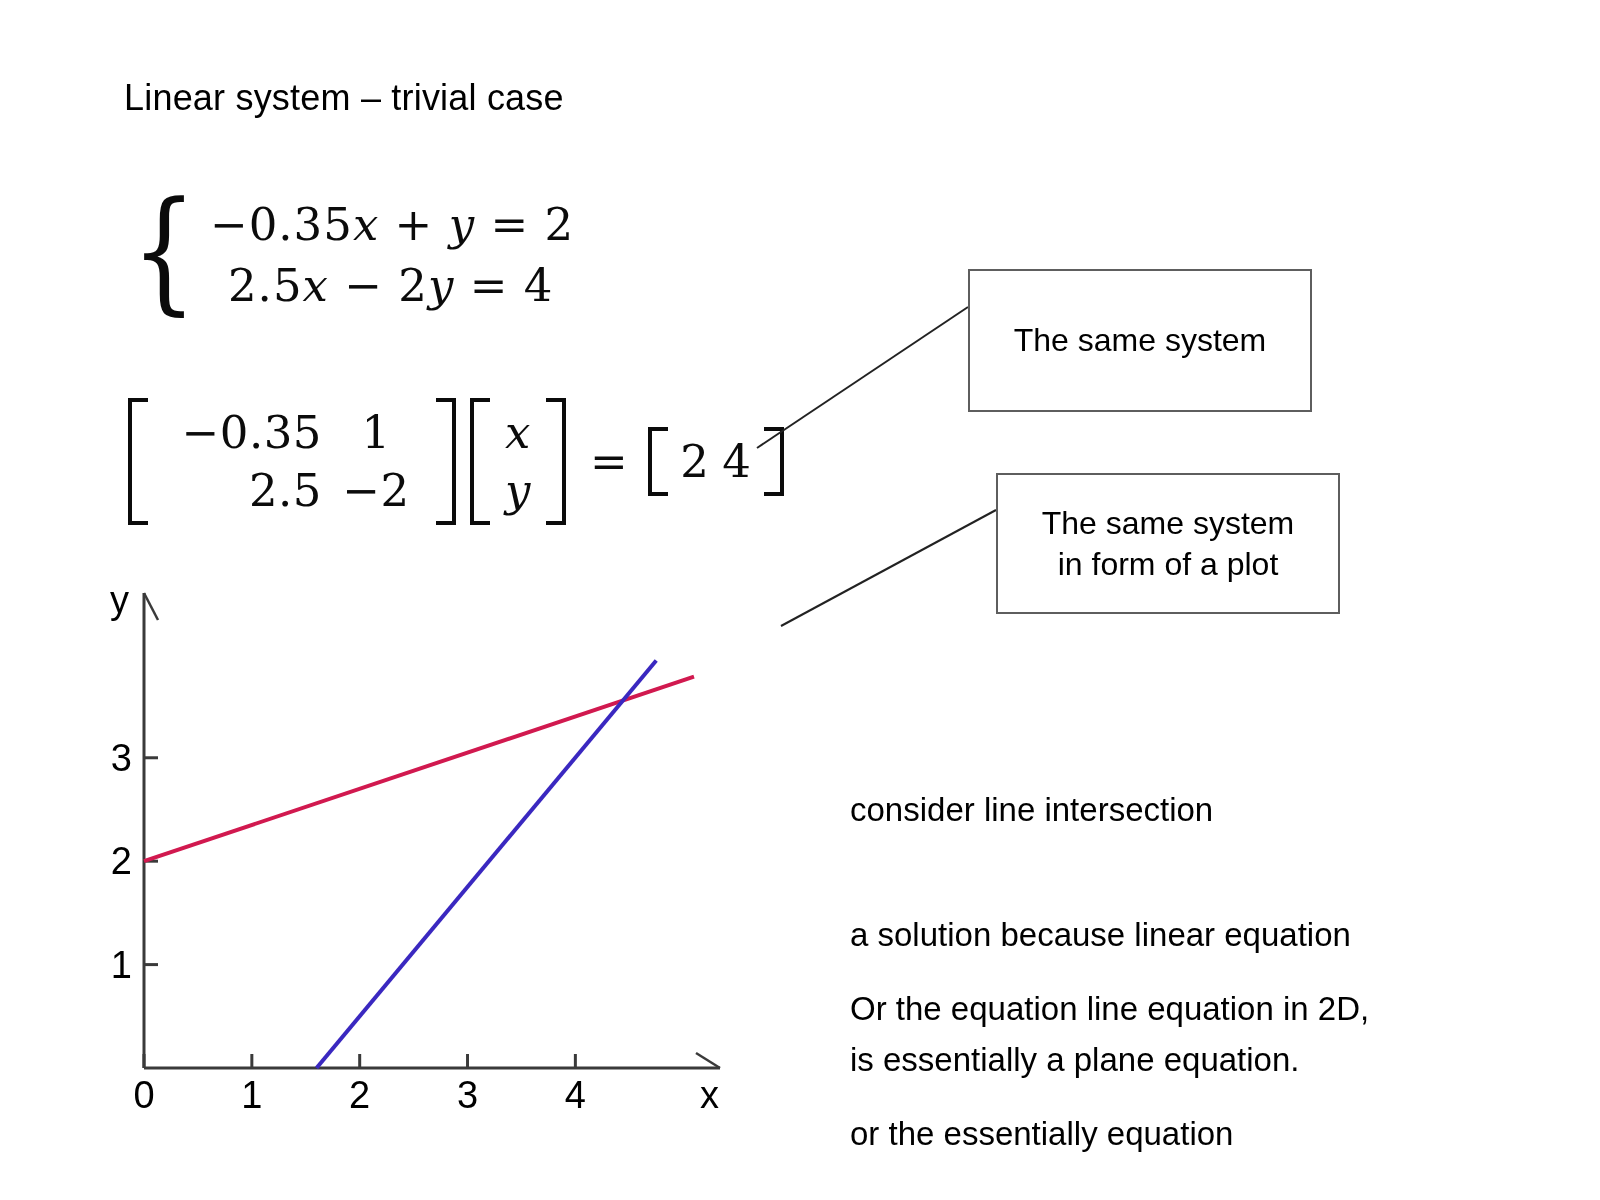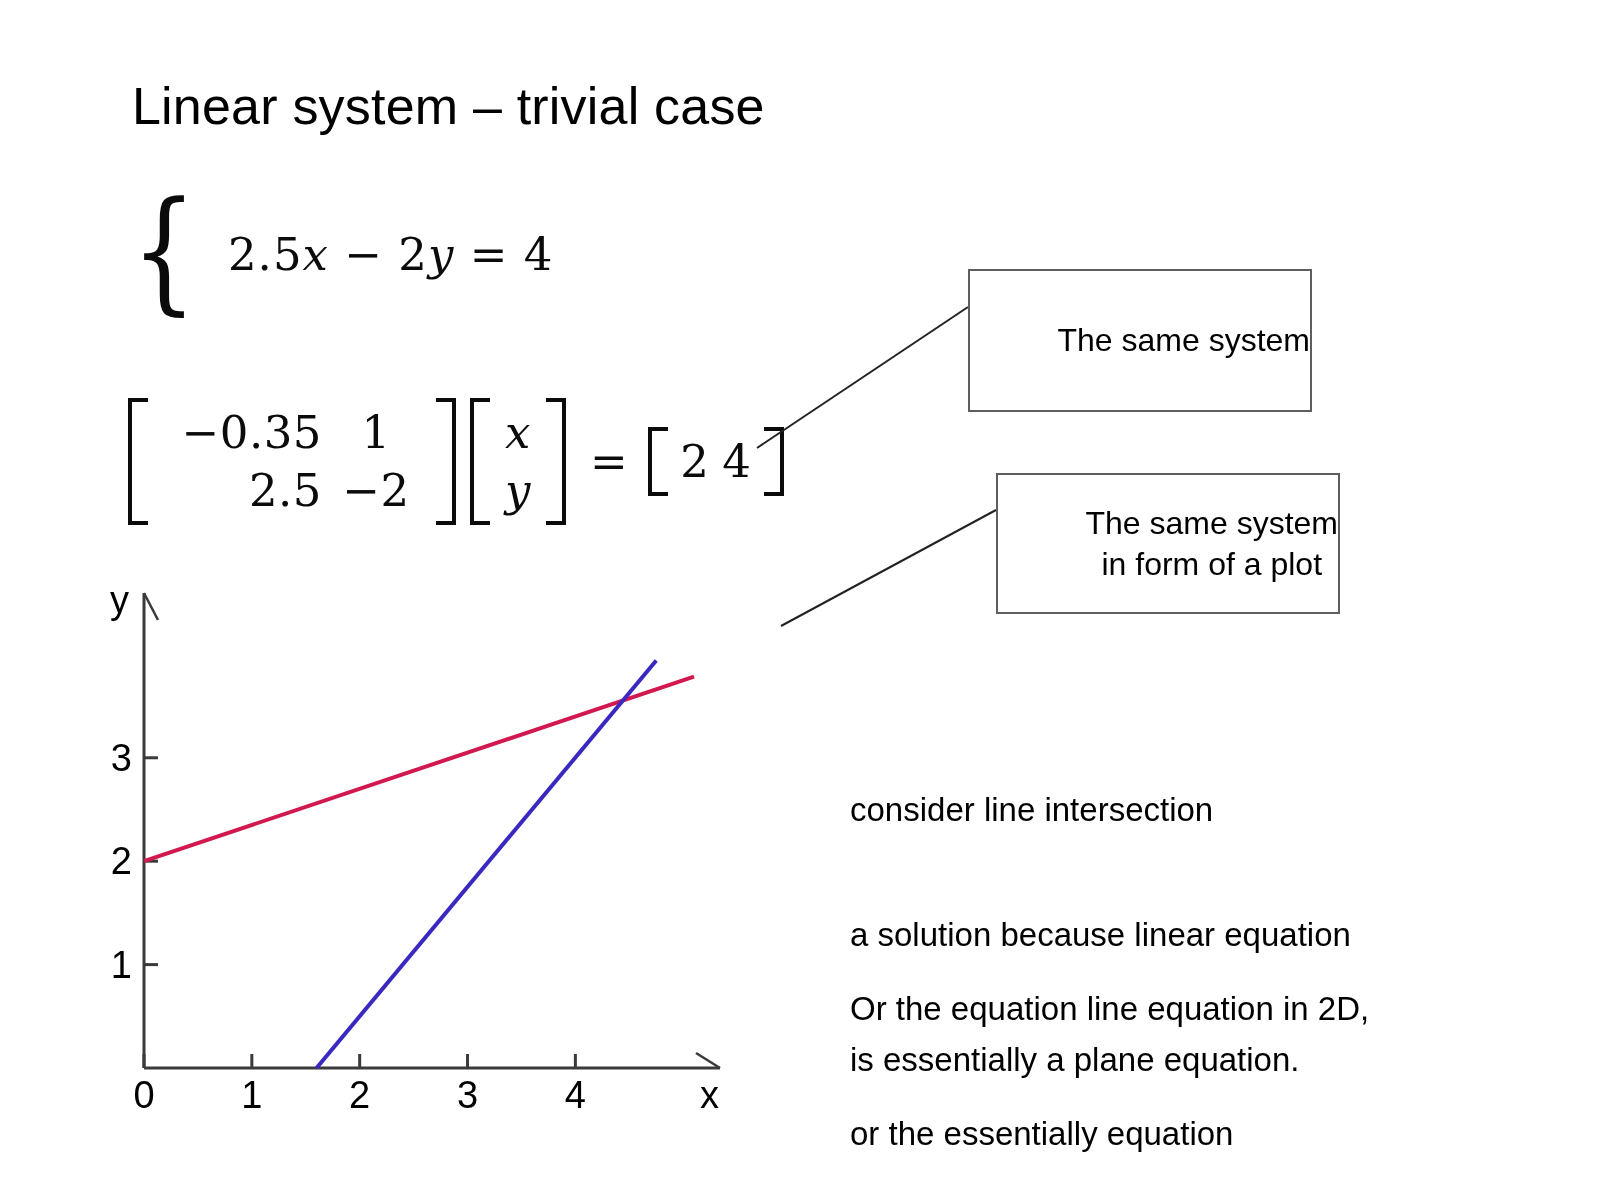--- a/index.html
+++ b/index.html
@@ -13,23 +13,23 @@
     height: 1200px;
     background: #ffffff;
     overflow: hidden;
     font-family: "Liberation Sans", sans-serif;
     color: #000000;
   }
 
   
   #slide-title {
     position: absolute;
-    left: 132px;
+    left: 124px;
     top: 80px;
-    font-size: 52px;
+    font-size: 36px;
     line-height: 1.0;
     letter-spacing: 0.2px;
     white-space: nowrap;
     color: #000;
   }
 
   
   .mathblock {
     position: absolute;
     font-family: "DejaVu Serif", "Liberation Serif", serif;
@@ -109,21 +109,21 @@
   }
 
   
   .callout {
     position: absolute;
     border: 2px solid #5e5e5e;
     background: #ffffff;
     box-sizing: border-box;
     display: flex;
     align-items: center;
-    justify-content: flex-end;
+    justify-content: center;
     text-align: center;
     font-size: 32px;
     line-height: 1.28;
     color: #000;
   }
   #callout-matrix { left: 968px; top: 269px; width: 344px; height: 143px; }
   #callout-plot   { left: 996px; top: 473px; width: 344px; height: 141px; }
 
   
   #leaders {
@@ -168,20 +168,23 @@
 </head>
 <body>
 
 <div id="slide">
 
   <div id="slide-title">Linear system – trivial case</div>
 
   <div class="mathblock" id="eq-system">
     <div class="brace">{</div>
     <div class="eqs">
+      <div class="eqline">
+        <span>−0.35</span><span class="it">x</span>&nbsp;<span>+</span>&nbsp;<span class="it">y</span>&nbsp;<span>=</span>&nbsp;<span>2</span>
+      </div>
       <div class="eqline" style="padding-left:18px">
         <span>2.5</span><span class="it">x</span>&nbsp;<span>−</span>&nbsp;<span>2</span><span class="it">y</span>&nbsp;<span>=</span>&nbsp;<span>4</span>
       </div>
     </div>
   </div>
 
   <div class="mathblock" id="eq-matrix">
 
     <div class="bracket" id="m-coeff">
       <div class="bk left"></div>

